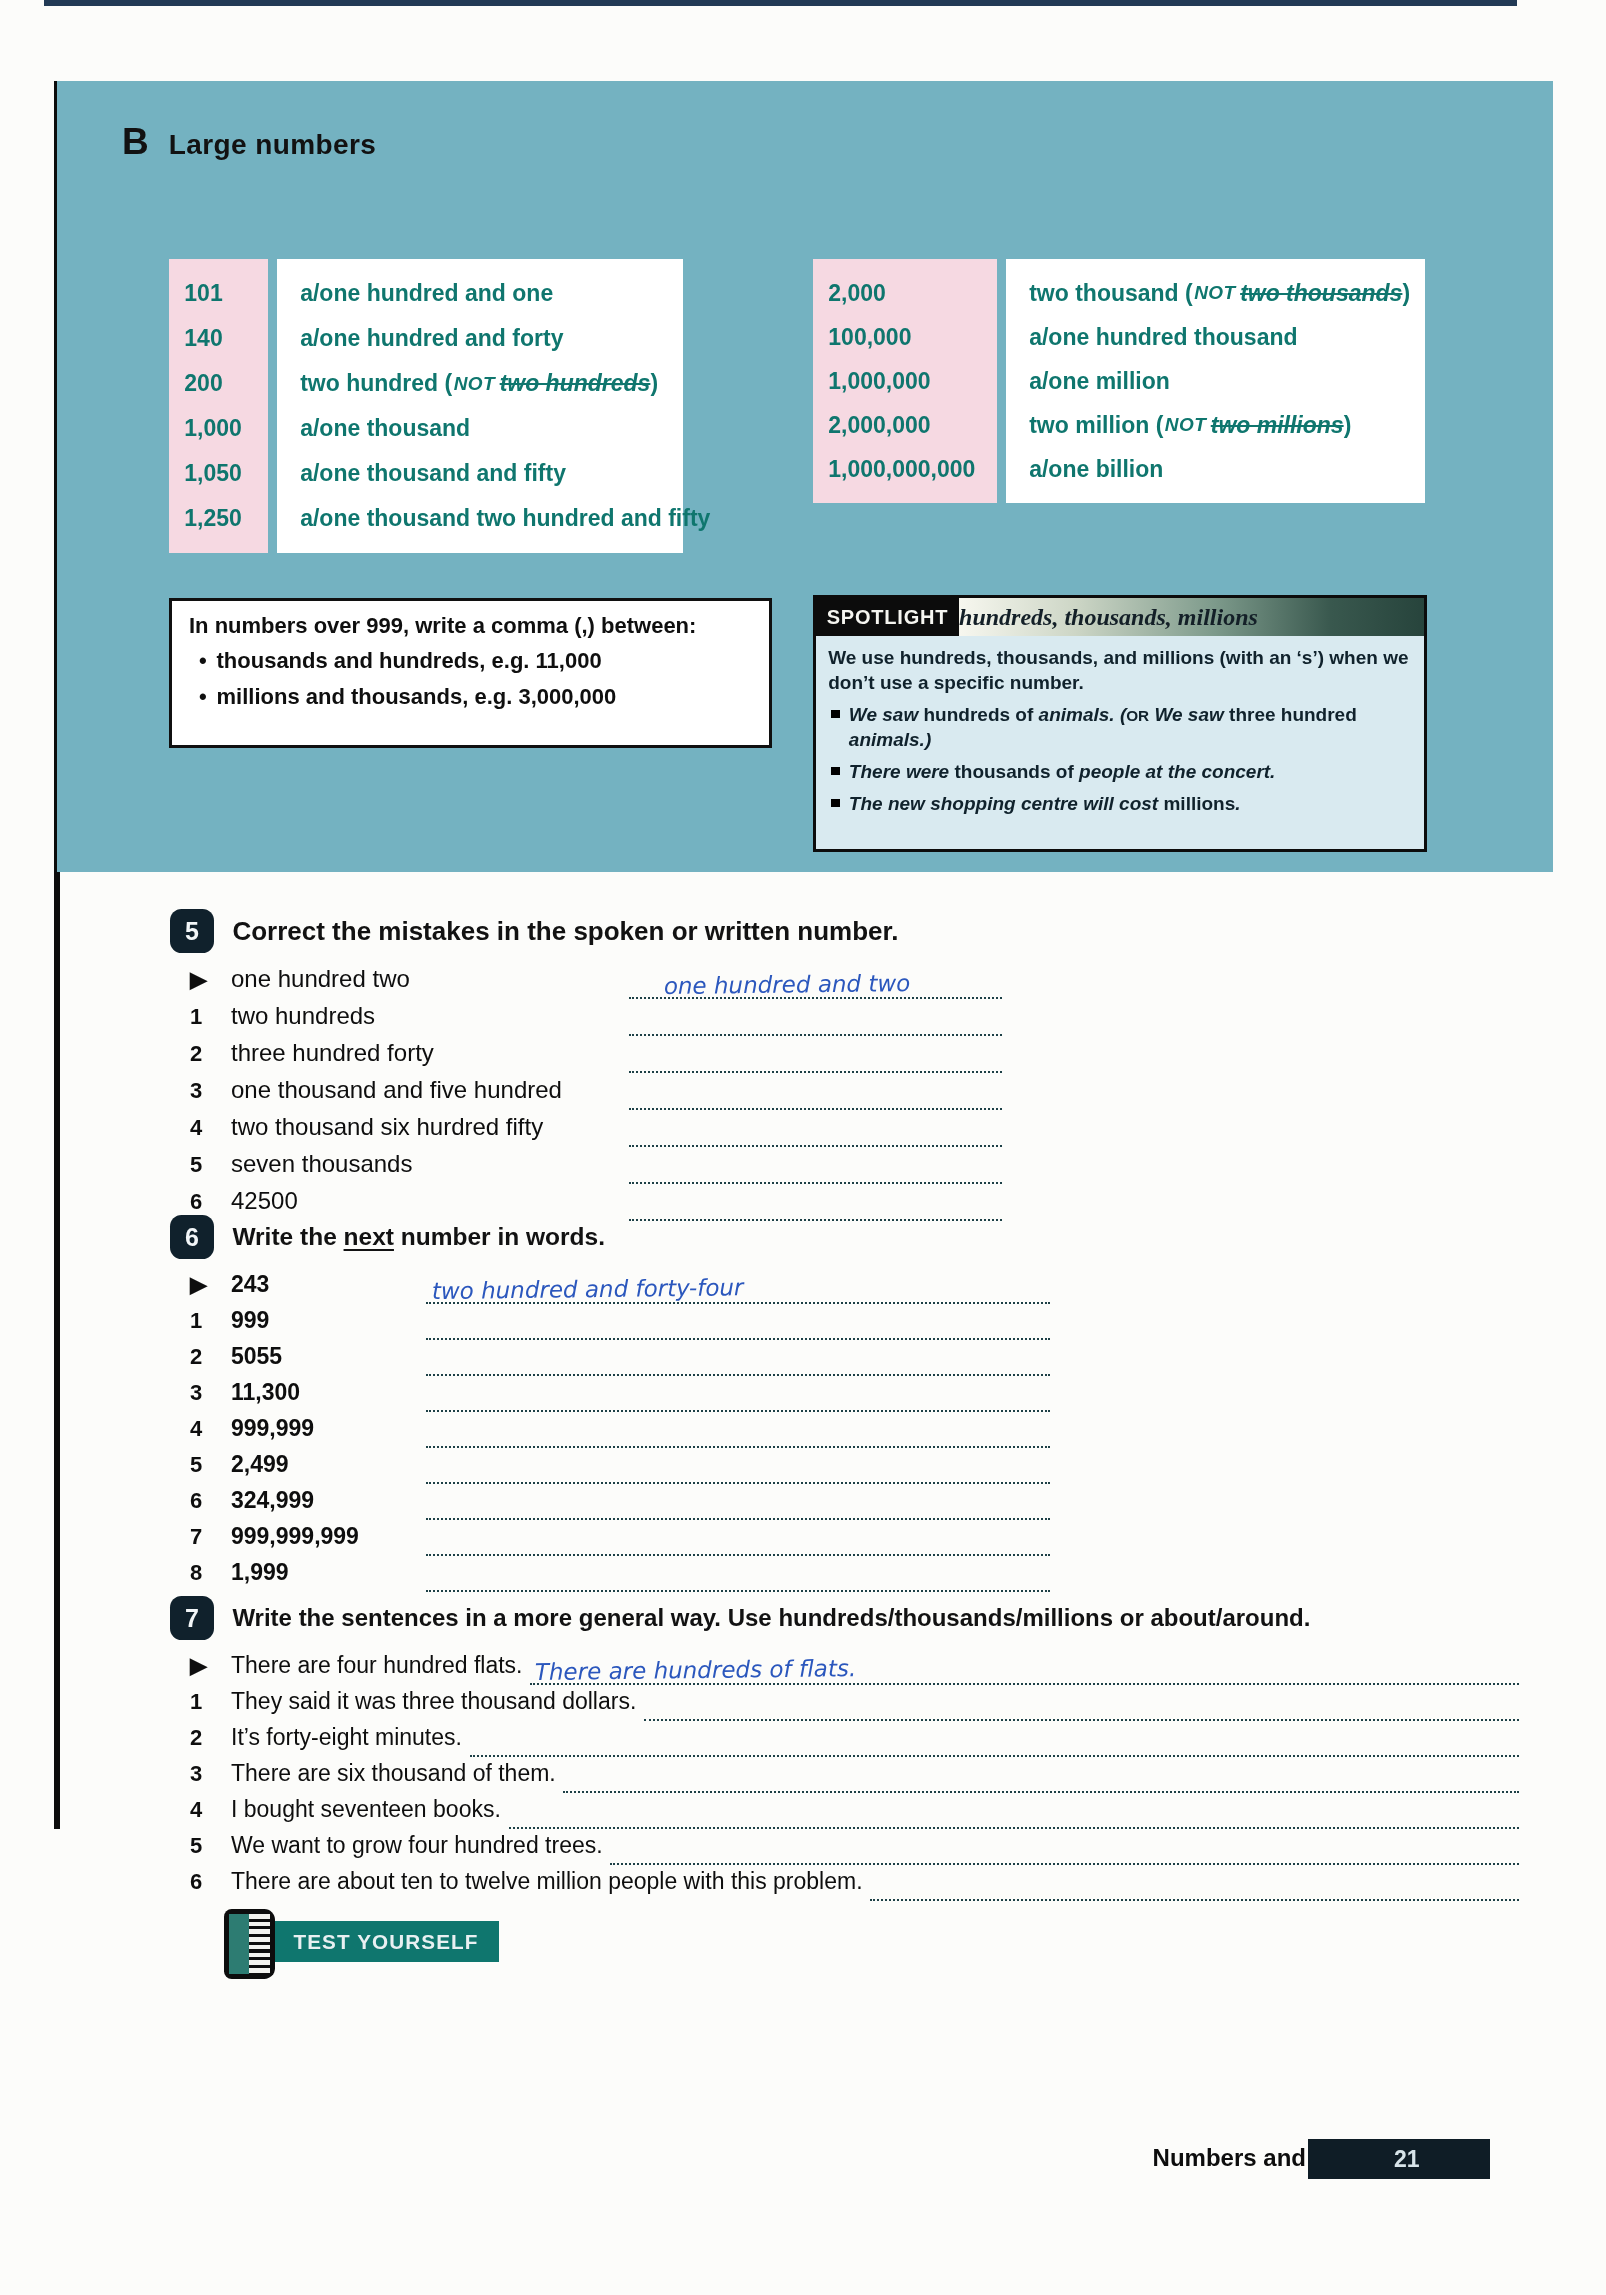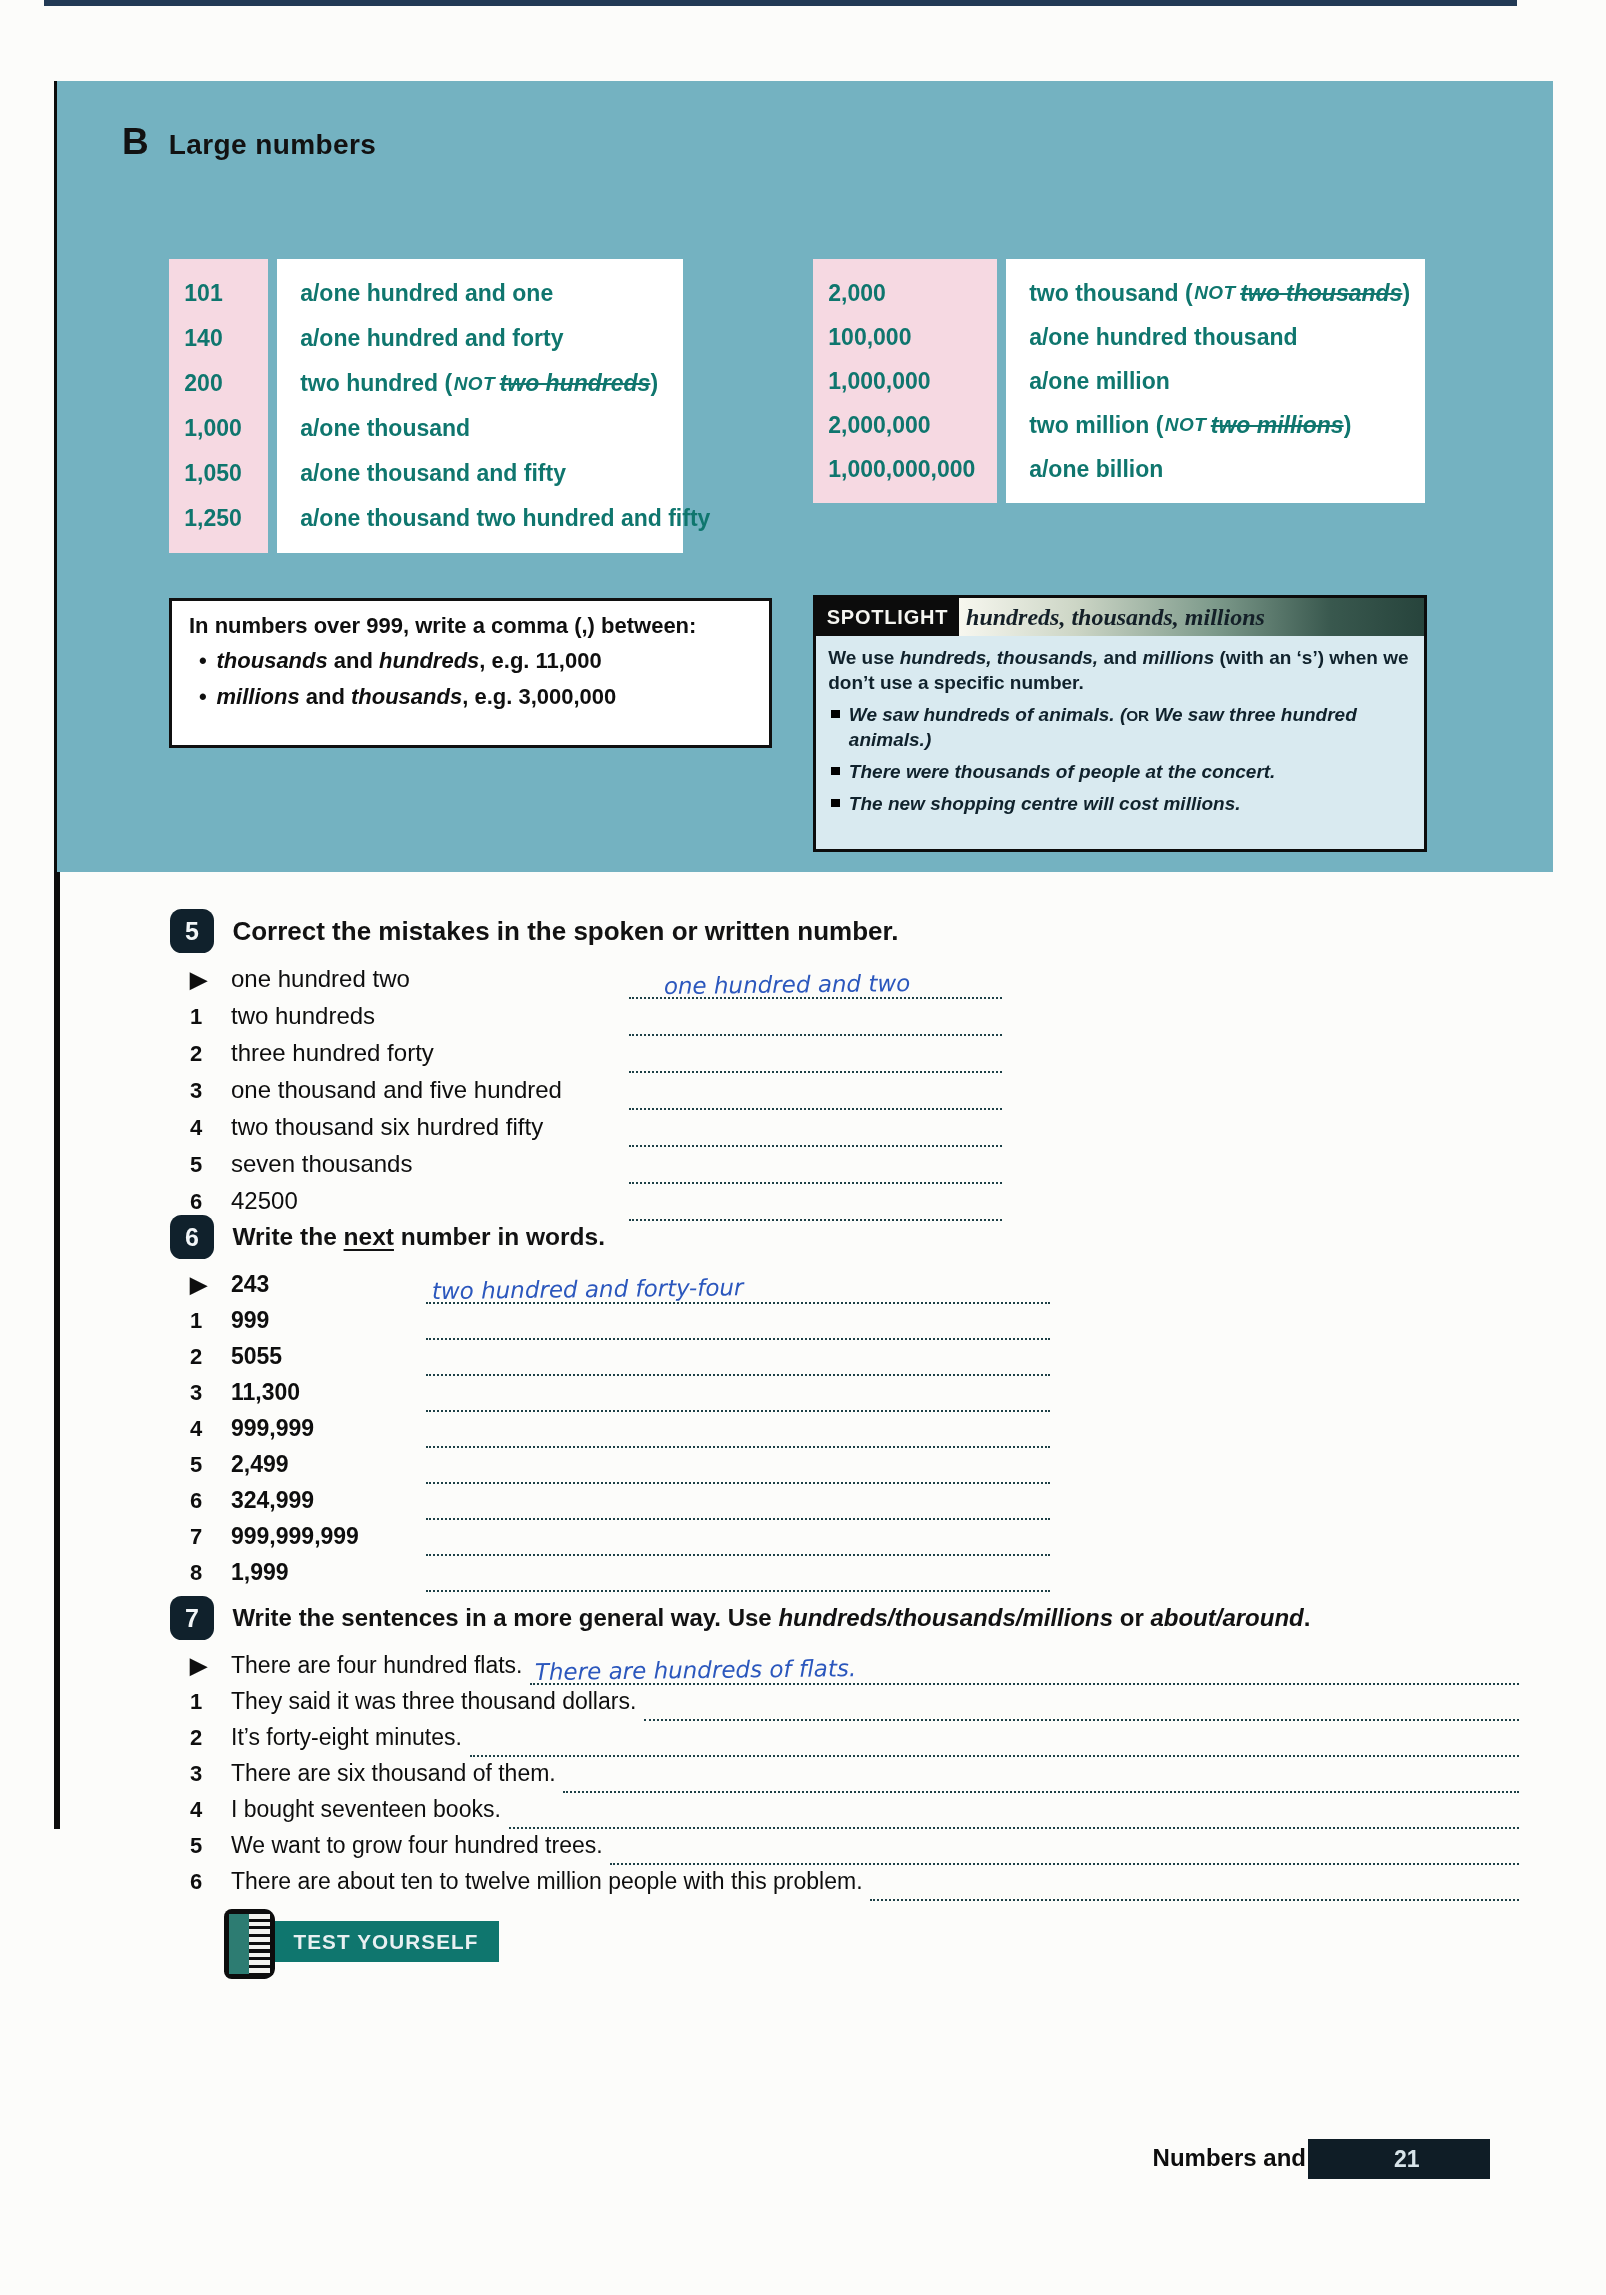--- a/index.html
+++ b/index.html
@@ -31,27 +31,27 @@
   .cell.num{padding-left:15.3px;}
   .cell.words{padding-left:23px;}
   .not{font-size:19px;letter-spacing:0.4px;margin:0 4.6px 0 1.5px;font-style:italic;}
   .wrong{font-style:italic;text-decoration:line-through;}
 
   
   .note-box{position:absolute;left:112px;top:517px;width:603px;height:150px;box-sizing:border-box;border:3.1px solid #101010;background:#ffffff;padding:12.2px 17px;color:#0f0f0f;}
   .nb-title{font-size:22px;font-weight:700;}
   .nb-line{display:flex;margin-top:9.2px;font-size:22px;font-weight:700;}
   .nb-bullet{width:27.5px;text-align:center;flex:none;}
-  .bi{font-style:italic;font-weight:700;}
+  .bi{font-weight:700;}
 
   
   .spotlight{position:absolute;left:756px;top:514px;width:614px;height:257px;box-sizing:border-box;border:3.1px solid #0c0c0c;background:#d9eaf0;}
   .sp-head{height:38px;display:flex;}
   .sp-label{background:#0c0c0c;color:#f5f5f0;font-weight:700;font-size:20px;display:flex;align-items:center;padding:0 10.7px;letter-spacing:0.8px;flex:none;}
-  .sp-topic{flex:1;display:flex;align-items:center;padding-left:7px;font-family:"Liberation Serif",serif;font-style:italic;font-weight:700;font-size:24px;color:#142028;background:linear-gradient(90deg,#f7f7ef 0%,#cdd6c6 25%,#7d9a8b 55%,#39584e 80%,#27443c 100%);white-space:nowrap;}
+  .sp-topic{flex:1;display:flex;align-items:center;padding-left:0;font-family:"Liberation Serif",serif;font-style:italic;font-weight:700;font-size:24px;color:#142028;background:linear-gradient(90deg,#f7f7ef 0%,#cdd6c6 25%,#7d9a8b 55%,#39584e 80%,#27443c 100%);white-space:nowrap;}
   .sp-body{padding:9.2px 12.2px 0 12.2px;font-size:19px;font-weight:700;color:#10222c;line-height:1.32;}
   .sp-b{display:flex;margin-top:6.9px;}
   .sq{flex:none;width:8.4px;height:8.4px;background:#000;margin:7.7px 9.2px 0 3.1px;}
   .i{font-style:italic;}
   .sc{font-size:15.3px;font-weight:700;}
 
   
   .ex{position:absolute;left:170px;}
   .ex-head{display:flex;align-items:center;gap:18.4px;}
   .badge{width:44px;height:44px;border-radius:11.5px;background:#10212c;color:#f2f6f8;font-size:25px;font-weight:700;display:flex;align-items:center;justify-content:center;flex:none;}

